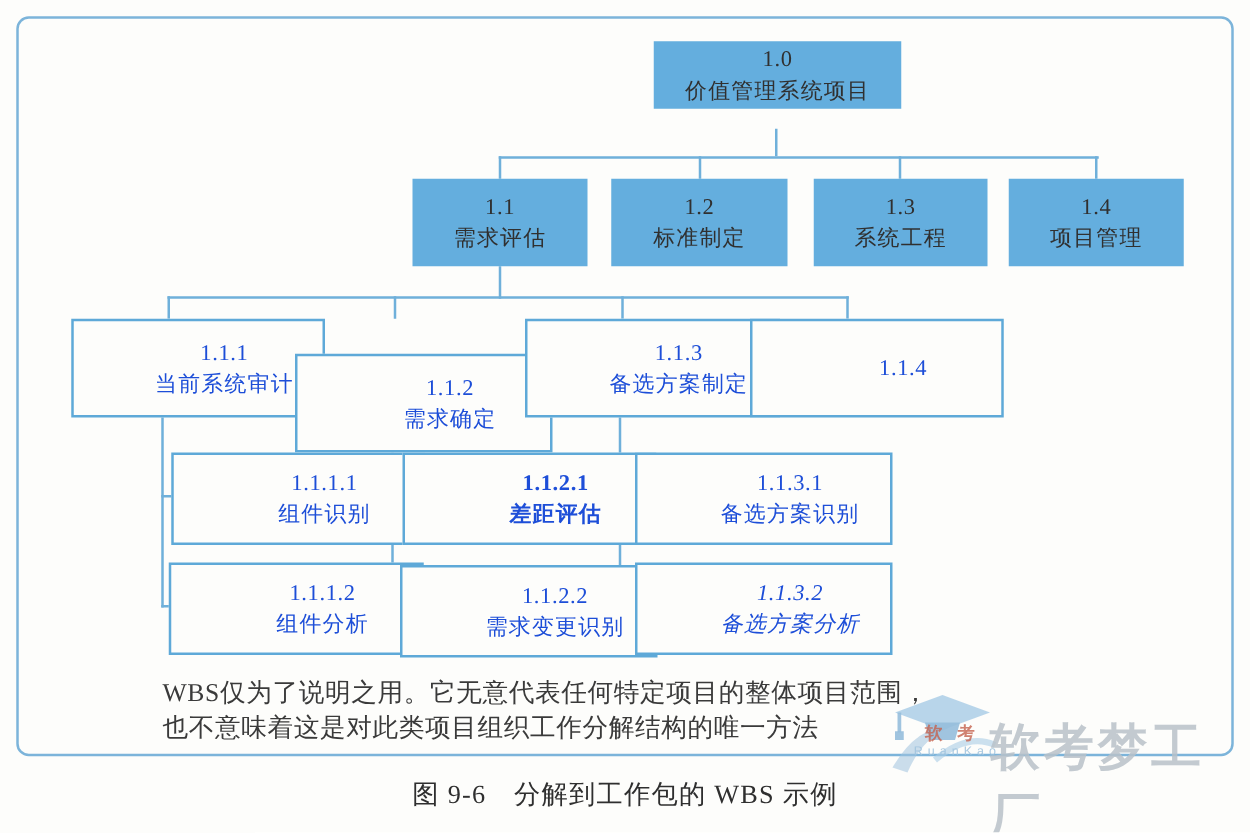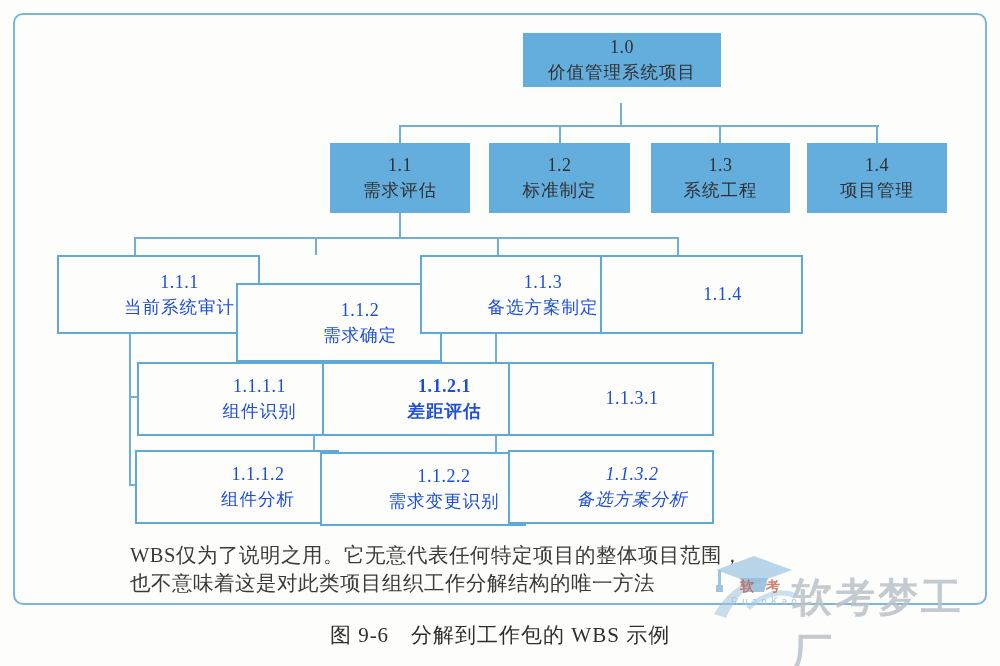--- a/index.html
+++ b/index.html
@@ -139,20 +139,21 @@
   <div class="node white n1_1_1_1">
     <span class="nid">1.1.1.1</span>
     <span class="nlabel">组件识别</span>
   </div>
   <div class="node white n1_1_2_1">
     <span class="nid">1.1.2.1</span>
     <span class="nlabel">差距评估</span>
   </div>
   <div class="node white n1_1_3_1">
     <span class="nid">1.1.3.1</span>
+    <span class="nlabel">备选方案识别</span>
   </div>
 
   <div class="node white n1_1_1_2">
     <span class="nid">1.1.1.2</span>
     <span class="nlabel">组件分析</span>
   </div>
   <div class="node white n1_1_2_2">
     <span class="nid">1.1.2.2</span>
     <span class="nlabel">需求变更识别</span>
   </div>

